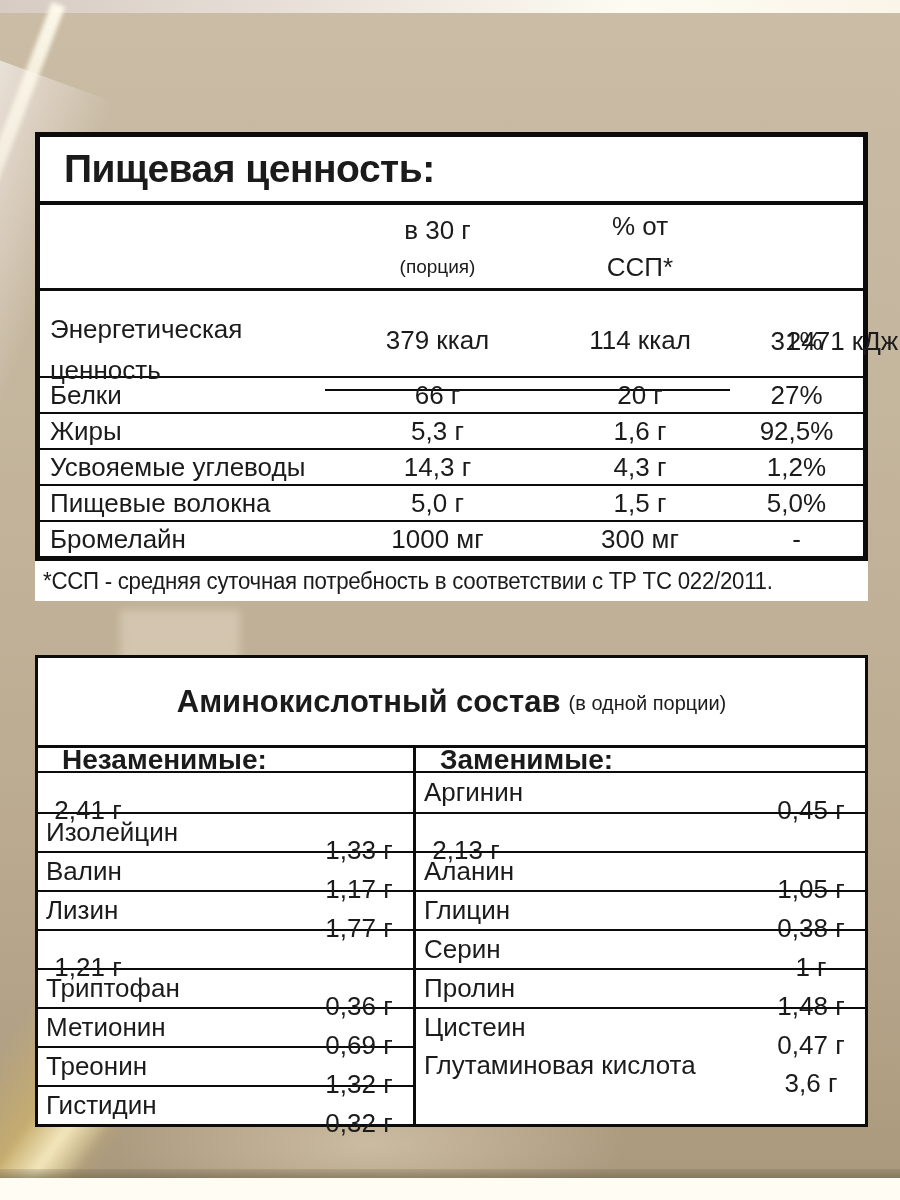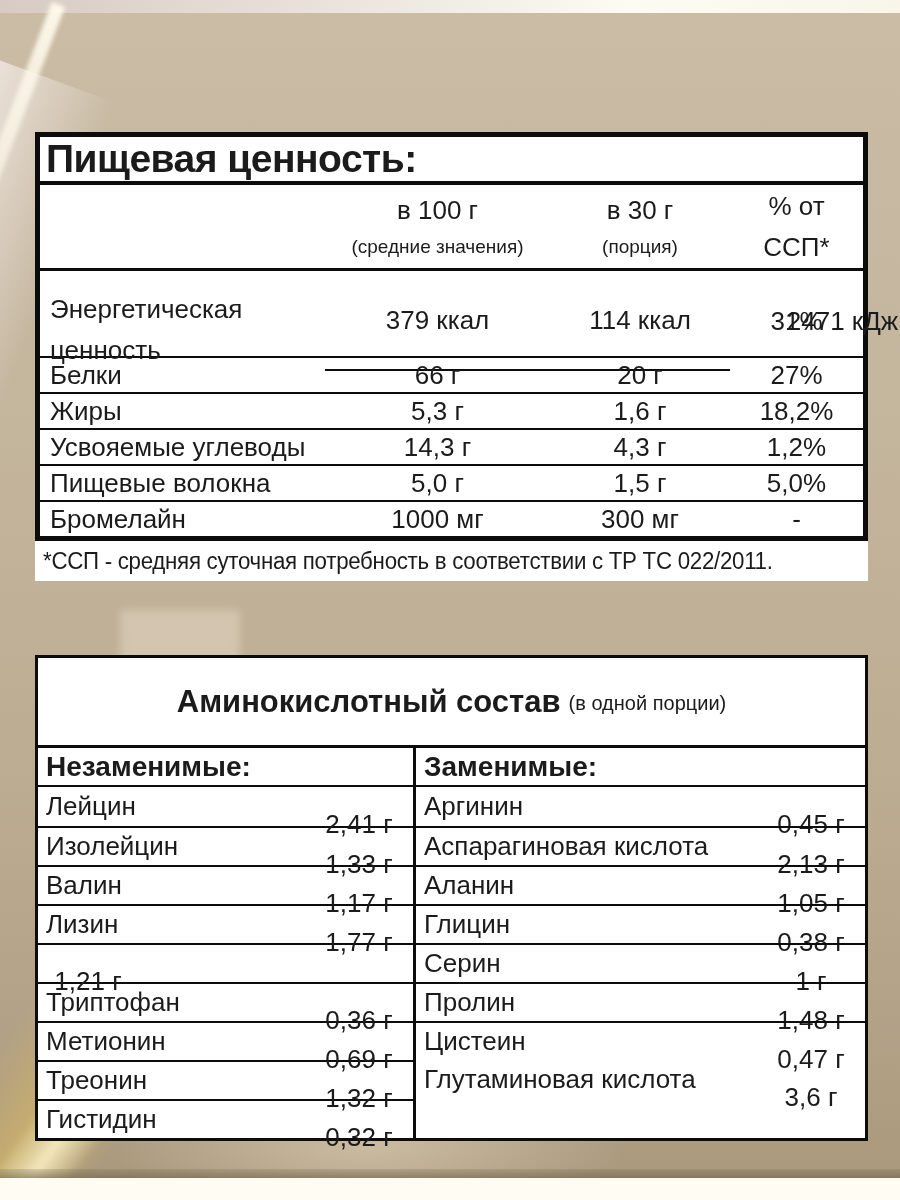--- a/index.html
+++ b/index.html
@@ -32,22 +32,22 @@
     filter:blur(4px); background:rgba(235,225,205,0.45); }
   .bg-bottom-line { position:absolute; left:0; right:0; top:1169px; height:9px; z-index:2;
     background:linear-gradient(180deg, rgba(98,87,64,0.18), rgba(110,99,75,0.6)); }
   .bg-bottom-strip { position:absolute; left:0; right:0; top:1178px; height:22px; z-index:2; background:#fffdf3; }
 
   
   .card { position:absolute; left:35px; width:833px; z-index:3; }
   .nutrition-card { top:132px; }
   .nutrition-table { background:#fff; border:5px solid #0c0c0c; }
 
-  .t1-title { height:48px; border-bottom:4px solid #0c0c0c; display:flex; align-items:center;
-    padding-left:6px; font-size:39px; font-weight:700; letter-spacing:-0.5px; }
+  .t1-title { height:68px; border-bottom:4px solid #0c0c0c; display:flex; align-items:center;
+    padding-left:24px; font-size:39px; font-weight:700; letter-spacing:-0.5px; }
 
   .t1-grid { display:grid; grid-template-columns:285px 225px 180px 1fr; }
   .t1-header { height:86px; border-bottom:3px solid #0c0c0c; }
   .hdr-cell { display:flex; flex-direction:column; align-items:center; justify-content:center; gap:10px; }
   .hdr-line1 { font-size:26px; }
   .hdr-line2 { font-size:19px; }
   .hdr-pct .hdr-line2 { font-size:26px; }
 
   .t1-energy { display:grid; grid-template-columns:285px 405px 1fr; height:85px; }
   .energy-name { padding-left:10px; font-size:26px; line-height:41px; padding-top:18px; }
@@ -71,22 +71,22 @@
   .amino-card { top:655px; }
   .amino-table { background:#fff; border:3px solid #0c0c0c; }
   .t2-title { height:90px; border-bottom:3px solid #0c0c0c; display:flex; align-items:center;
     justify-content:center; gap:8px; }
   .t2-title-main { font-size:31px; font-weight:700; }
   .t2-title-note { font-size:20px; padding-top:4px; }
 
   .amino-cols { display:flex; }
   .amino-col-left { width:378px; border-right:3px solid #0c0c0c; }
   .amino-col-right { flex:1; display:flex; flex-direction:column; }
-  .amino-header { height:39px; border-bottom:2px solid #0c0c0c; display:flex; align-items:center;
-    padding-left:8px; font-size:28px; font-weight:700; }
+  .amino-header { height:25px; border-bottom:2px solid #0c0c0c; display:flex; align-items:center;
+    padding-left:24px; font-size:28px; font-weight:700; }
   .amino-row { height:39px; display:flex; align-items:center; border-top:2px solid #0c0c0c; }
   .amino-row:nth-of-type(2) { border-top:none; } 
   .amino-row.no-border { border-top:none; }
   .amino-name { flex:1; padding-left:8px; font-size:26px; white-space:nowrap; }
   .amino-value { width:100px; text-align:center; font-size:26px; margin-right:4px;margin-top:36px; }
   .amino-filler { flex:1; }
 </style>
 </head>
 <body>
 
@@ -103,24 +103,20 @@
   <div class="bg-bottom-strip"></div>
 
   <div class="card nutrition-card">
     <div class="nutrition-table">
 
       <div class="t1-title">Пищевая ценность:</div>
 
       <div class="t1-grid t1-header">
         <div class="hdr-cell"></div>
         <div class="hdr-cell">
-          <span class="hdr-line1">в 100 г</span>
-          <span class="hdr-line2">(средние значения)</span>
-        </div>
-        <div class="hdr-cell">
           <span class="hdr-line1">в 30 г</span>
           <span class="hdr-line2">(порция)</span>
         </div>
         <div class="hdr-cell hdr-pct">
           <span class="hdr-line1">% от</span>
           <span class="hdr-line2">ССП*</span>
         </div>
       </div>
 
       <div class="t1-energy">
@@ -141,21 +137,21 @@
       <div class="t1-grid t1-row">
         <span class="cell-name">Белки</span>
         <span class="cell-val">66 г</span>
         <span class="cell-val">20 г</span>
         <span class="cell-val">27%</span>
       </div>
       <div class="t1-grid t1-row">
         <span class="cell-name">Жиры</span>
         <span class="cell-val">5,3 г</span>
         <span class="cell-val">1,6 г</span>
-        <span class="cell-val">18,2%</span>
+        <span class="cell-val">92,5%</span>
       </div>
       <div class="t1-grid t1-row">
         <span class="cell-name">Усвояемые углеводы</span>
         <span class="cell-val">14,3 г</span>
         <span class="cell-val">4,3 г</span>
         <span class="cell-val">1,2%</span>
       </div>
       <div class="t1-grid t1-row">
         <span class="cell-name">Пищевые волокна</span>
         <span class="cell-val">5,0 г</span>
@@ -181,21 +177,20 @@
       <div class="t2-title">
         <span class="t2-title-main">Аминокислотный состав</span>
         <span class="t2-title-note">(в одной порции)</span>
       </div>
 
       <div class="amino-cols">
 
         <div class="amino-col-left">
           <div class="amino-header">Незаменимые:</div>
           <div class="amino-row">
-            <span class="amino-name">Лейцин</span>
             <span class="amino-value">2,41 г</span>
           </div>
           <div class="amino-row">
             <span class="amino-name">Изолейцин</span>
             <span class="amino-value">1,33 г</span>
           </div>
           <div class="amino-row">
             <span class="amino-name">Валин</span>
             <span class="amino-value">1,17 г</span>
           </div>
@@ -224,21 +219,20 @@
           </div>
         </div>
 
         <div class="amino-col-right">
           <div class="amino-header">Заменимые:</div>
           <div class="amino-row">
             <span class="amino-name">Аргинин</span>
             <span class="amino-value">0,45 г</span>
           </div>
           <div class="amino-row">
-            <span class="amino-name">Аспарагиновая кислота</span>
             <span class="amino-value">2,13 г</span>
           </div>
           <div class="amino-row">
             <span class="amino-name">Аланин</span>
             <span class="amino-value">1,05 г</span>
           </div>
           <div class="amino-row">
             <span class="amino-name">Глицин</span>
             <span class="amino-value">0,38 г</span>
           </div>

